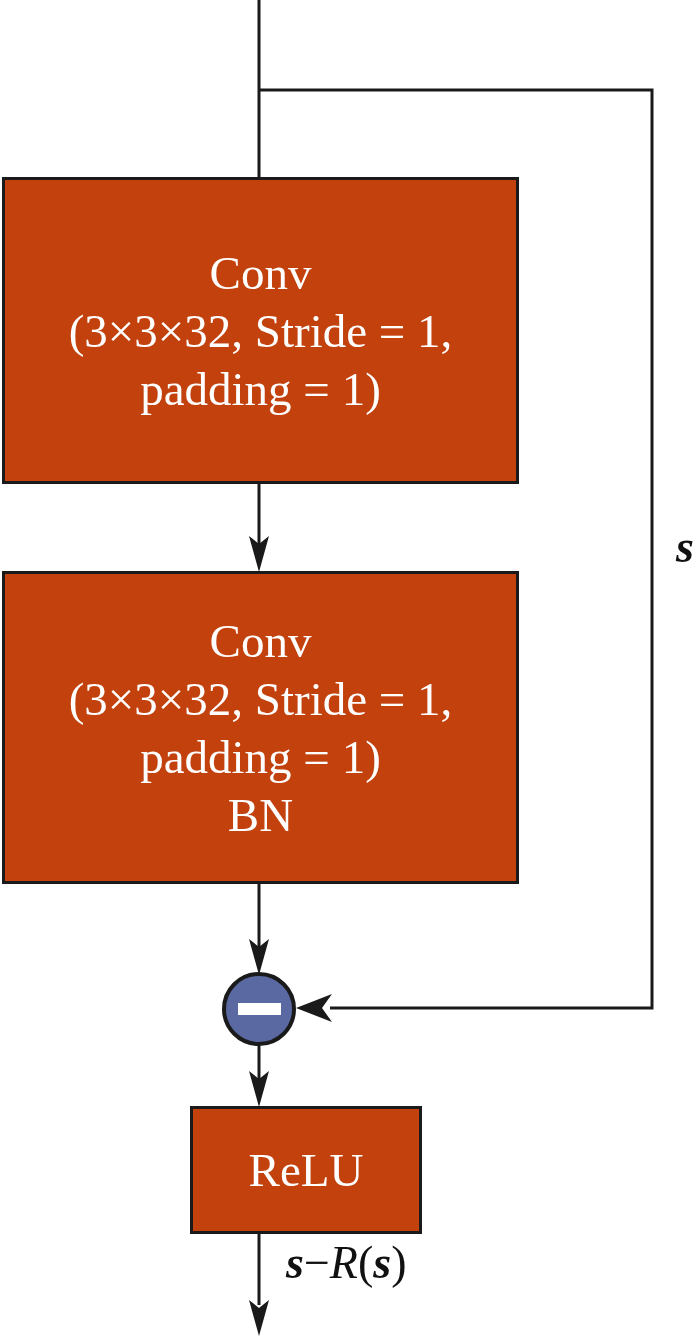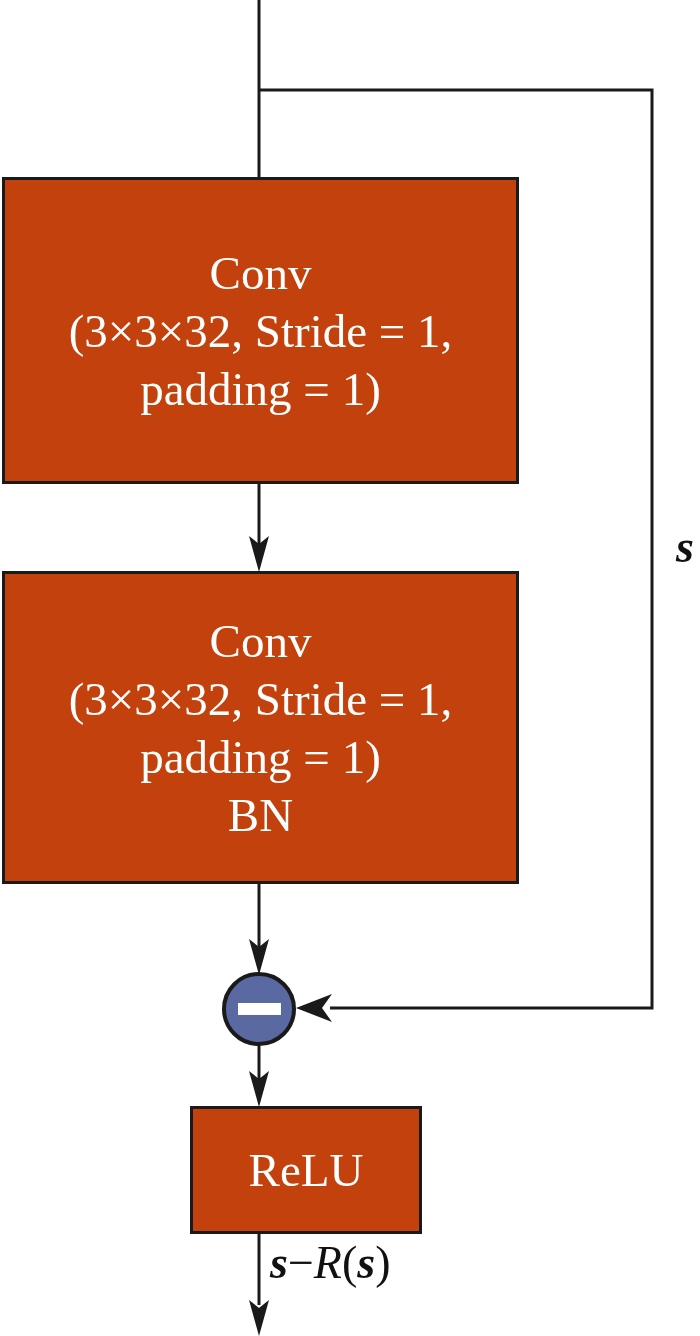--- a/index.html
+++ b/index.html
@@ -6,21 +6,21 @@
   body { width: 700px; height: 1336px; position: relative; overflow: hidden; font-family: "Liberation Serif", "DejaVu Serif", serif; }
   svg { position: absolute; left: 0; top: 0; }
   .box { position: absolute; background: #c2410c; border: 3px solid #1a1a1a; box-sizing: border-box; color: #ffffff; display: flex; flex-direction: column; align-items: center; justify-content: center; text-align: center; font-family: Liberation Serif, serif; }
   .box .line { font-size: 47px; line-height: 58px; white-space: nowrap; }
   #box1 { left: 2px; top: 177px; width: 517px; height: 307px; }
   #box2 { left: 2px; top: 571px; width: 517px; height: 313px; }
   #box3 { left: 158px; top: 1106px; width: 232px; height: 128px; margin-left: 32px; }
   .lbl { position: absolute; font-size: 46px; color: #111; white-space: nowrap; }
   .lbl i.b { font-weight: bold; }
   #skip-label { left: 676px; top: 520px; font-style: italic; font-weight: bold; }
-  #out-label { left: 270px; top: 1236px; }
+  #out-label { left: 286px; top: 1236px; }
 </style>
 </head>
 <body>
 
 <svg width="700" height="1336" viewBox="0 0 700 1336">
   <defs>
     <marker id="arrow" markerWidth="14" markerHeight="30" refX="7" refY="30" orient="auto" markerUnits="userSpaceOnUse">
       <path d="M0,0 L7,8 L14,0 L7,30 Z" fill="#1a1a1a"></path>
     </marker>
   </defs>

